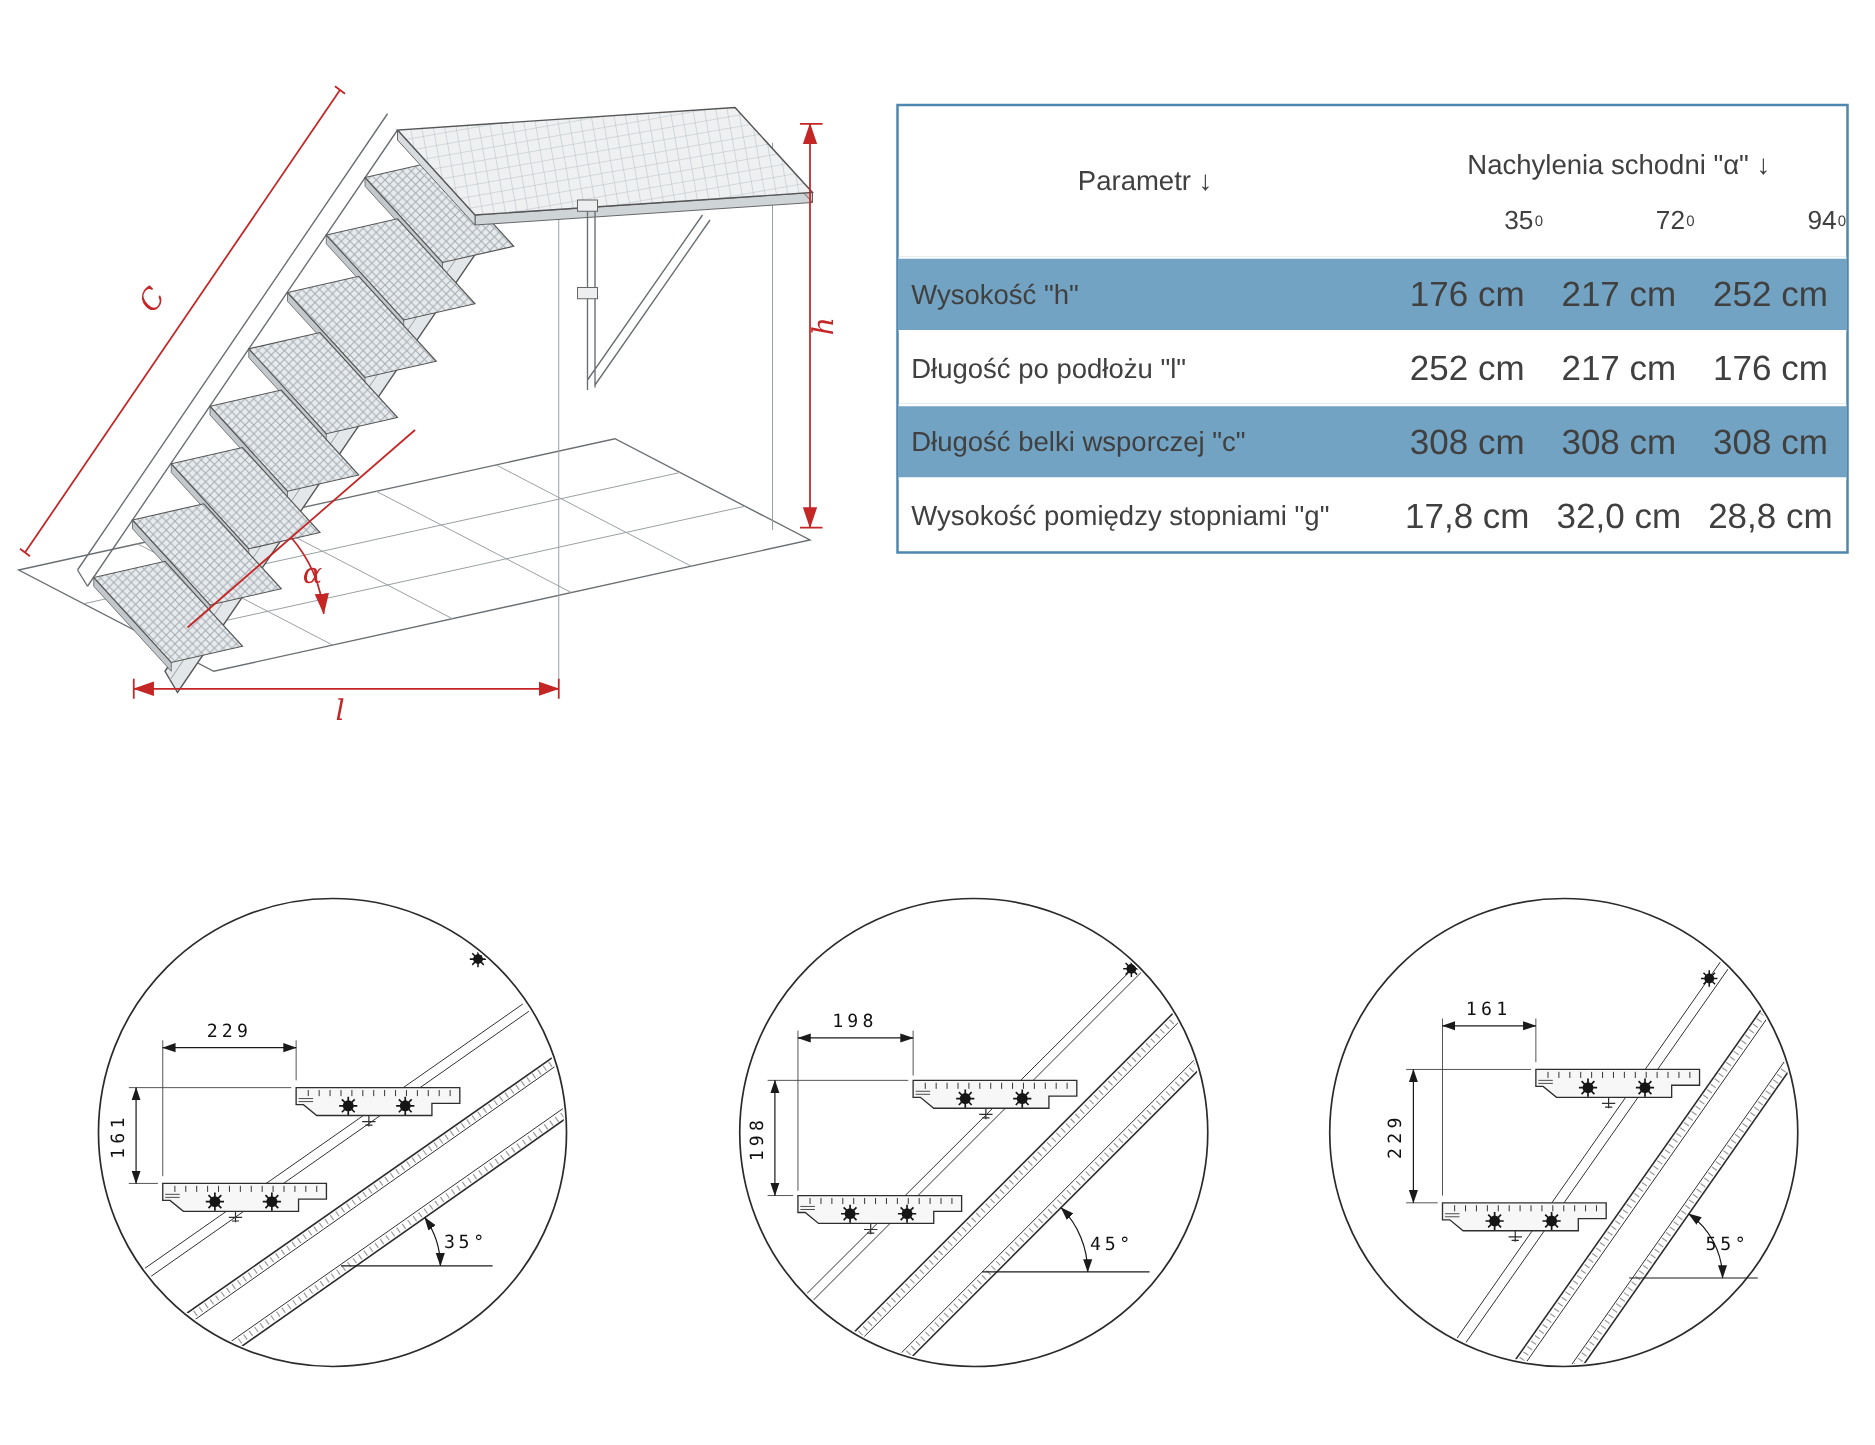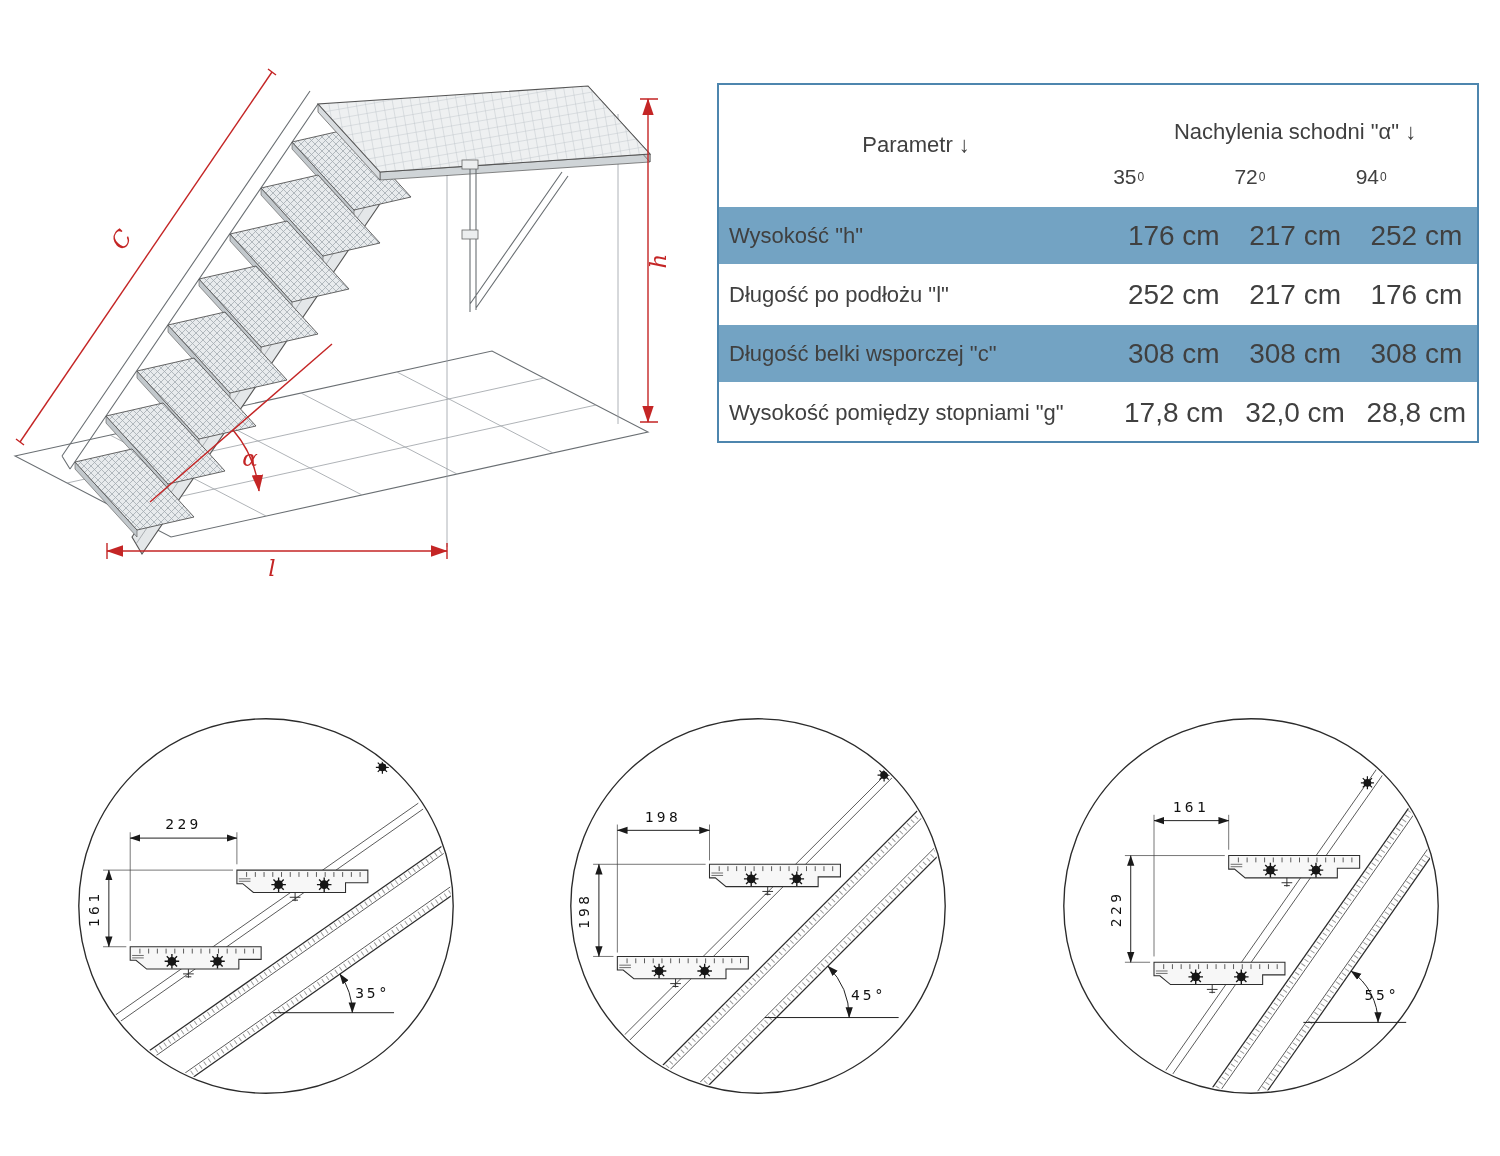--- a/index.html
+++ b/index.html
@@ -20,30 +20,30 @@
   .red {stroke:#c42525;fill:none;stroke-width:1.4;}
   .dimletter{font:italic 23px "DejaVu Serif",serif;fill:#c42525;}
   
   .params-table{position:absolute;left:701px;top:83px;width:758px;
     border:2px solid #4d86ae;background:#fff;color:#404040;margin-left:16px;}
   .thead{display:grid;grid-template-columns:52% 16% 16% 16%;grid-template-rows:64px 56px;}
   .param-head{grid-column:1;grid-row:1/3;display:flex;align-items:center;justify-content:center;
     font-size:22px;}
   .group-head{grid-column:2/5;grid-row:1;display:flex;align-items:flex-end;justify-content:center;
     font-size:22px;padding-bottom:4px;}
-  .angle-cell{grid-row:2;display:flex;align-items:center;justify-content:flex-start;font-size:21px;}
+  .angle-cell{grid-row:2;display:flex;align-items:center;justify-content:flex-end;font-size:21px;}
   .angle-cell sup{font-size:12px;vertical-align:super;margin-left:1px;}
   .trow{display:grid;grid-template-columns:52% 16% 16% 16%;height:57px;align-items:center;
     border-top:2px solid #fff;}
   .trow.blue{background:#73a3c3;}
   .trow .label{padding-left:10px;font-size:22px;}
   .trow .val{text-align:center;font-size:28px;}
   .detail{position:absolute;width:388px;height:388px;}
   .d1{left:72px;top:712px;}
-  .d2{left:564px;top:712px;}
+  .d2{left:585px;top:712px;}
   .d3{left:1057px;top:712px;}
   .stairwrap{position:absolute;left:0;top:4px;}
 </style>
 </head>
 <body>
 
 <svg width="0" height="0" style="position:absolute" aria-hidden="true">
   <defs>
     <marker id="arr" viewBox="0 0 10 8" refX="9.6" refY="4" markerWidth="11" markerHeight="8.8" orient="auto-start-reverse">
       <path d="M0,0.6 L10,4 L0,7.4 Z" fill="#1a1a1a"></path>

